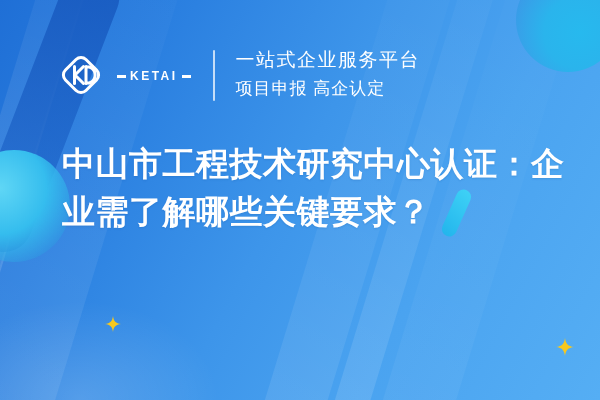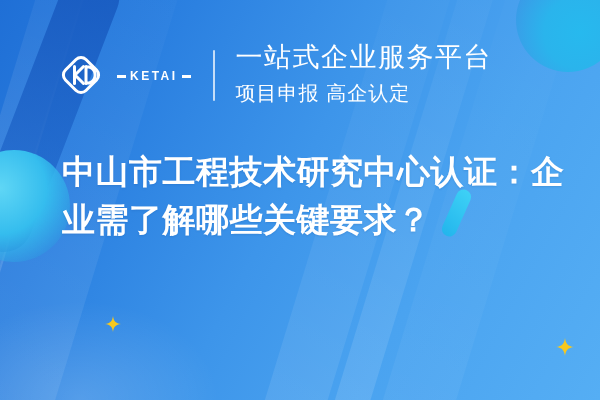--- a/index.html
+++ b/index.html
@@ -174,40 +174,40 @@
     flex: 0 0 auto;
   }
   .tagline {
     margin-left: 21px;
     display: flex;
     flex-direction: column;
     justify-content: center;
   }
   .tagline-main {
     color: #ffffff;
-    font-size: 27px;
+    font-size: 19px;
     font-weight: 400;
     letter-spacing: 1.5px;
     line-height: 1.1;
     white-space: nowrap;
   }
   .tagline-sub {
     color: #ffffff;
-    font-size: 20px;
+    font-size: 17px;
     font-weight: 400;
     letter-spacing: 1px;
     margin-top: 7px;
     white-space: nowrap;
   }
 
   
   .headline {
     position: absolute;
     left: 62px;
-    top: 148px;
+    top: 140px;
     width: 516px;
     color: #ffffff;
     font-size: 33px;
     font-weight: 700;
     line-height: 1.46;
     letter-spacing: 0.5px;
     text-shadow: 0 1px 2px rgba(12,70,150,0.18);
   }
 </style>
 </head>

